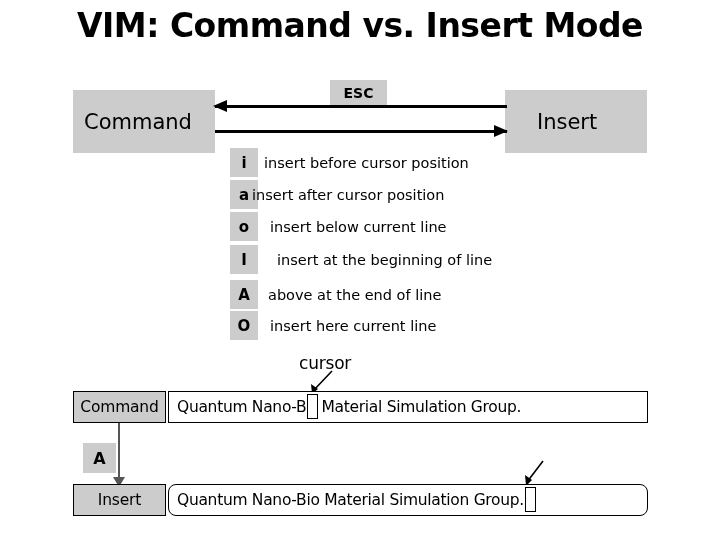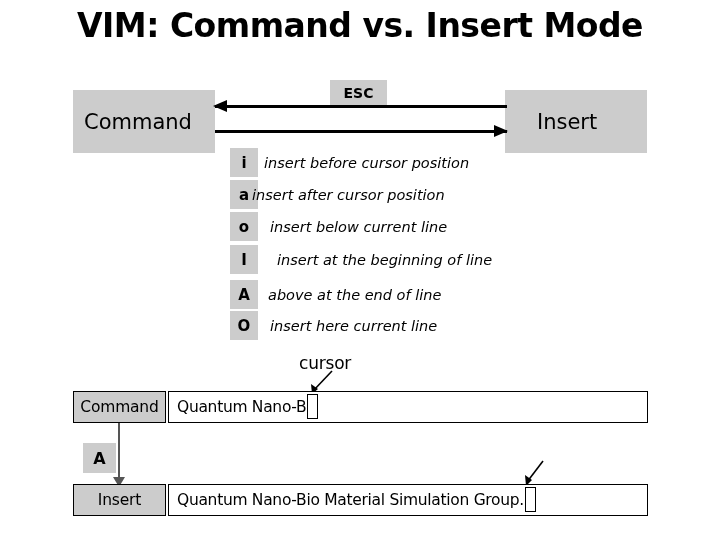--- a/index.html
+++ b/index.html
@@ -141,21 +141,20 @@
   }
   .key-desc {
     position: absolute;
     top: 0;
     height: 29px;
     display: flex;
     align-items: center;
     font-size: 14.5px;
     font-family: "DejaVu Sans", sans-serif;
     white-space: nowrap;
-    font-style: italic;
   }
 
   
   .annot {
     position: absolute;
     font-size: 17px;
     font-family: "DejaVu Sans", sans-serif;
     white-space: nowrap;
     letter-spacing: -0.2px;
   }
@@ -190,21 +189,21 @@
     box-sizing: border-box;
     display: flex;
     align-items: center;
     padding-left: 8px;
     font-size: 15.5px;
     font-family: "DejaVu Sans", sans-serif;
     letter-spacing: -0.3px;
     white-space: nowrap;
   }
   #command-text-field { left: 168px; top: 391px; width: 480px; height: 32px; }
-  #insert-text-field  { left: 168px; top: 484px; width: 480px; height: 32px; }
+  #insert-text-field  { left: 168px; top: 484px; width: 480px; height: 32px; border-radius: 8px; }
 
   .cursor-cell {
     position: absolute;
     border: 1.4px solid #000000;
     box-sizing: border-box;
     background: #ffffff;
     width: 11px;
     height: 25px;
   }
   #cursor-cell-command { left: 307px; top: 394px; }
@@ -305,20 +304,21 @@
     <line x1="32" y1="3" x2="13" y2="23" stroke="#000000" stroke-width="1.6"></line>
     <polygon points="12,26 11,16 18,21" fill="#000000"></polygon>
   </svg>
 
   <div class="annot" id="sample-text-annot">sample text</div>
 
   <div class="row-label" id="command-row-label">Command</div>
   <div class="text-field" id="command-text-field">
     <span>Quantum Nano-Bi</span>
     <span style="display:inline-block;width:11px;"></span>
+    <span> Material Simulation Group.</span>
   </div>
   <div class="cursor-cell" id="cursor-cell-command"></div>
 
   <div id="connector-line"></div>
   <div id="connector-head"></div>
   <div id="a-chip">
     <span>A</span>
   </div>
 
 

